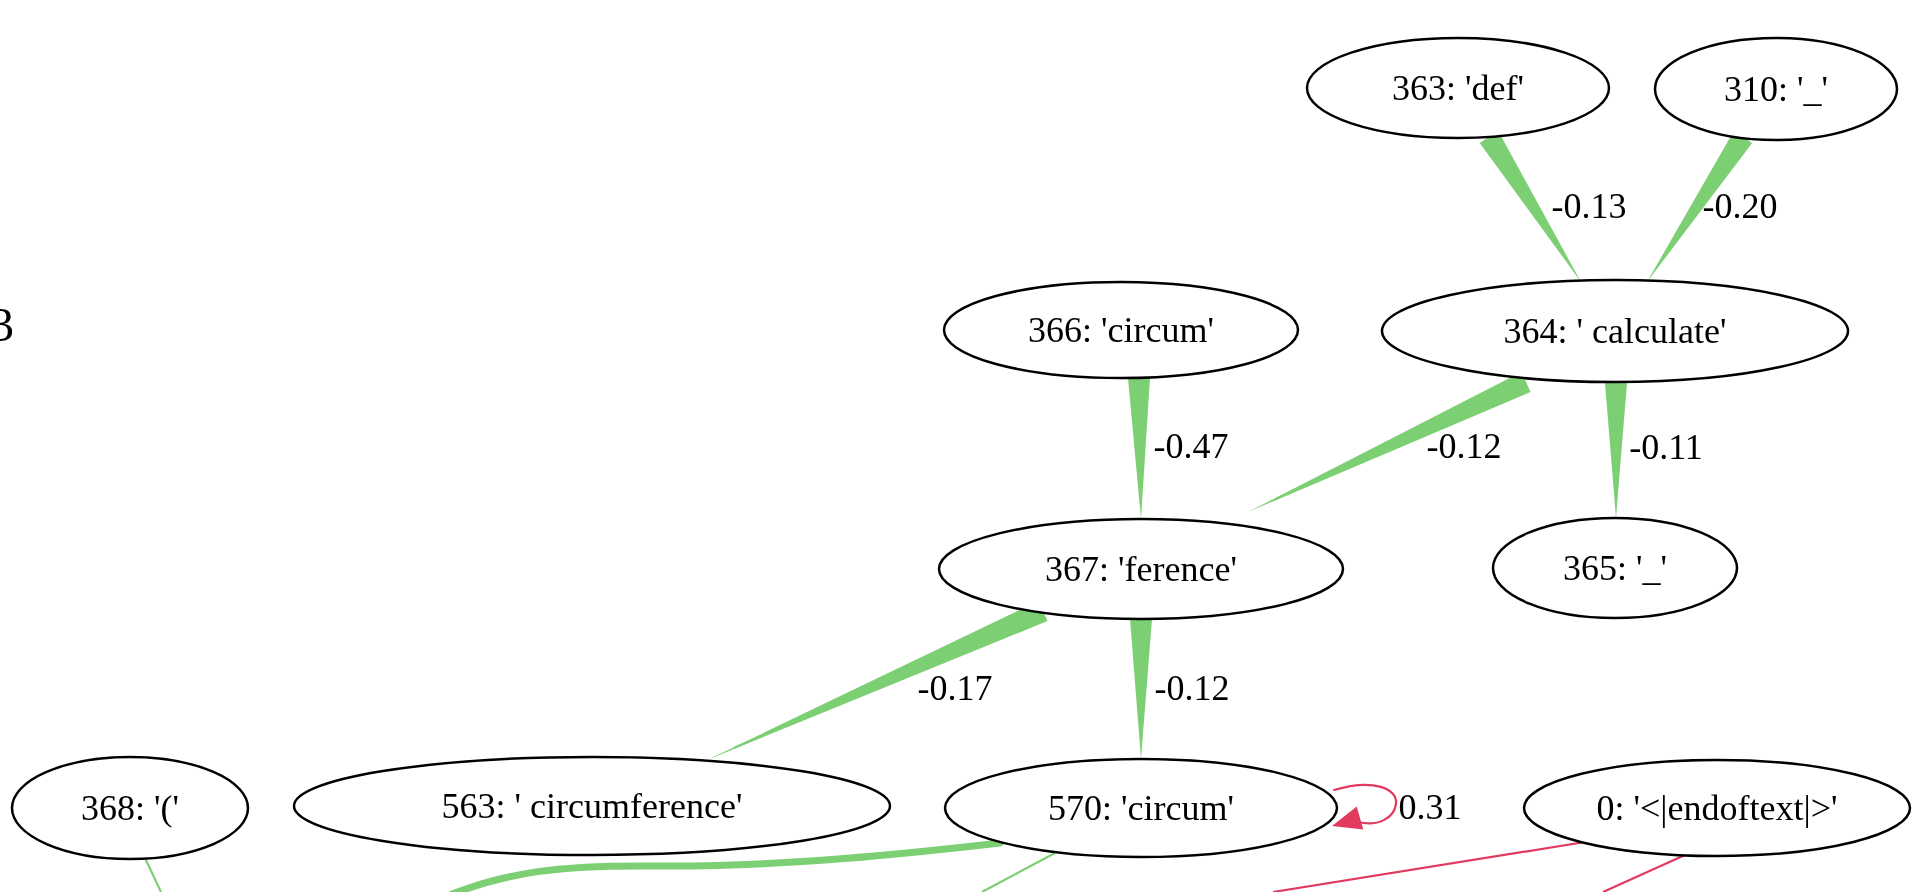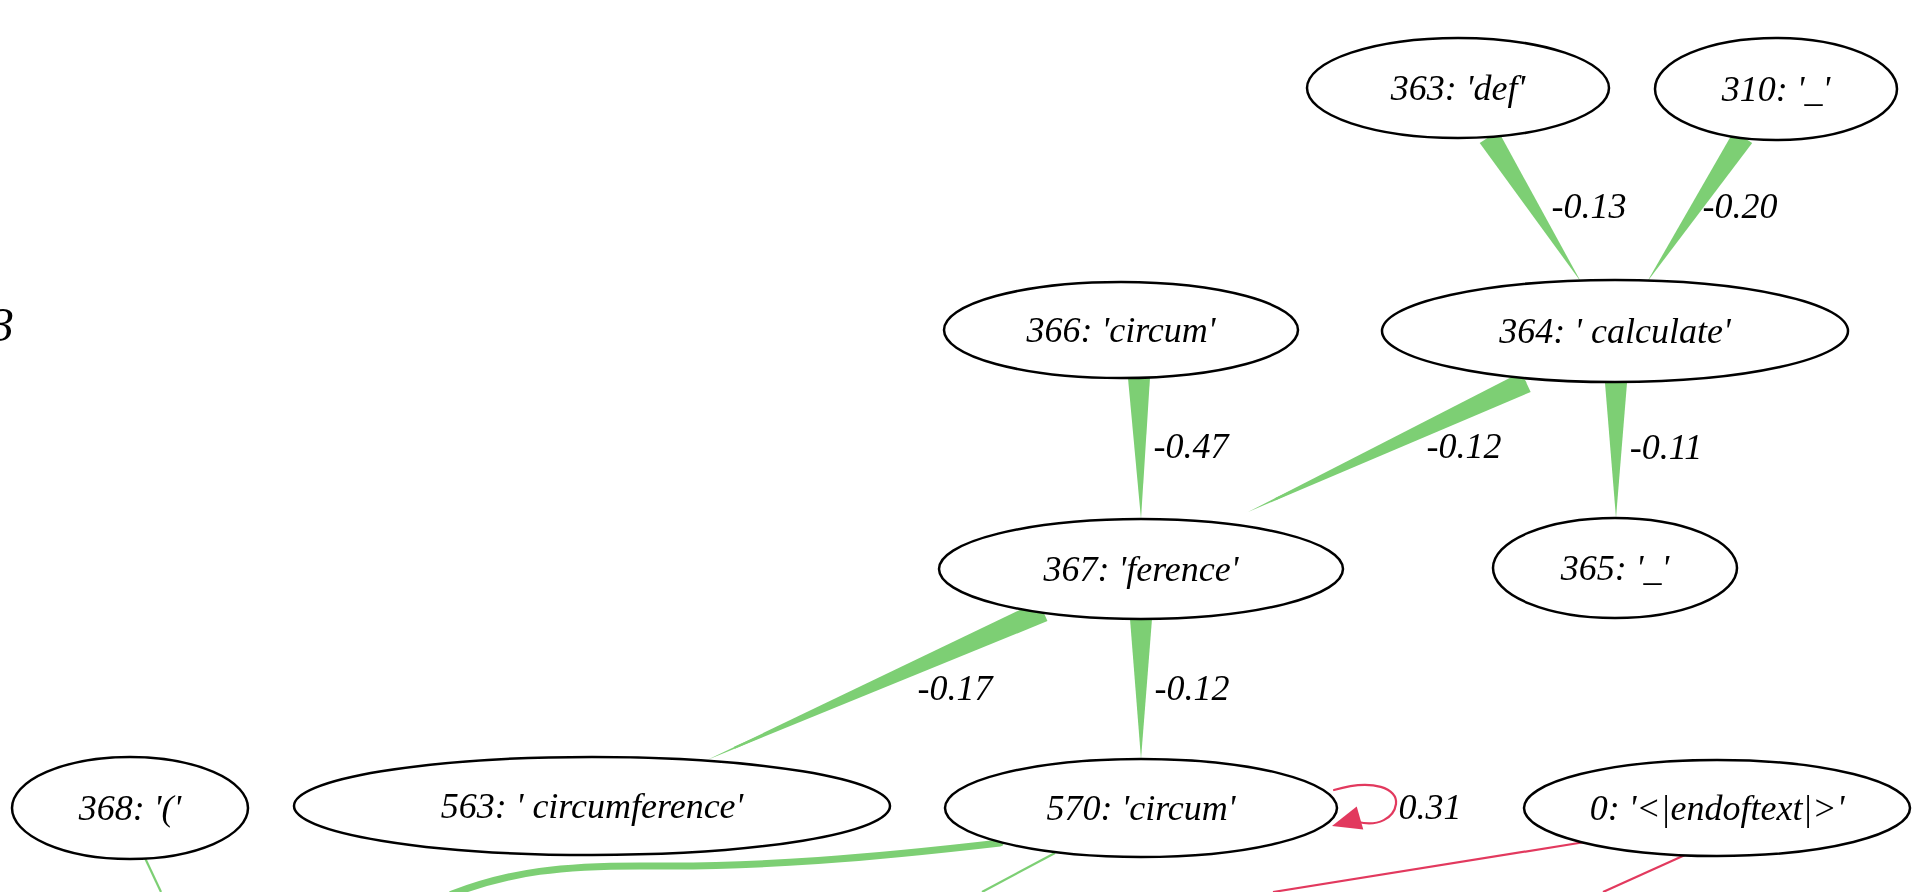--- a/index.html
+++ b/index.html
@@ -1,21 +1,21 @@
 <!DOCTYPE html>
 <html><head>
 <meta charset="utf-8">
 <style>
   html, body {
     margin: 0; padding: 0;
     width: 1920px; height: 892px;
     background: #ffffff;
     overflow: hidden;
   }
-  .stage { position: relative; width: 1780px; height: 892px; font-style: italic; }
+  .stage { position: relative; width: 1780px; height: 892px; }
   svg { display: block; }
   .node ellipse {
     fill: #ffffff;
     stroke: #000000;
     stroke-width: 2.5;
   }
   text {
     font-family: "Liberation Serif", "DejaVu Serif", serif;
     font-size: 36px;
     fill: #000000;

